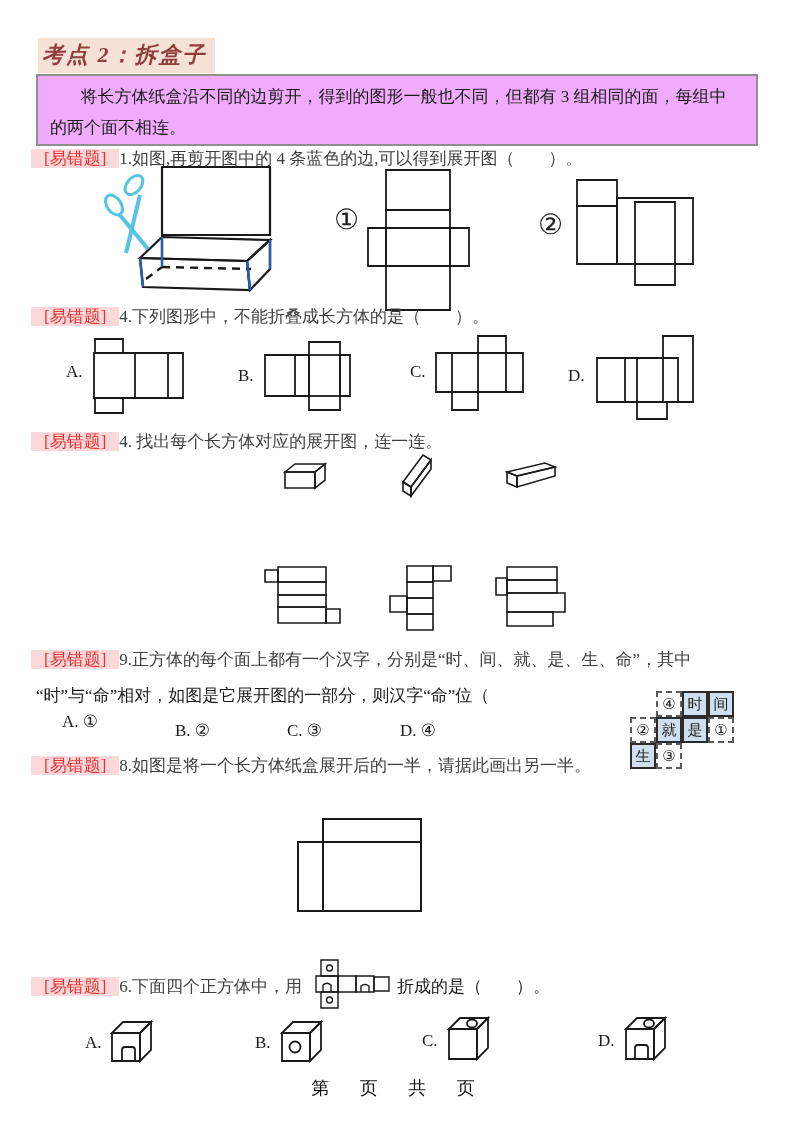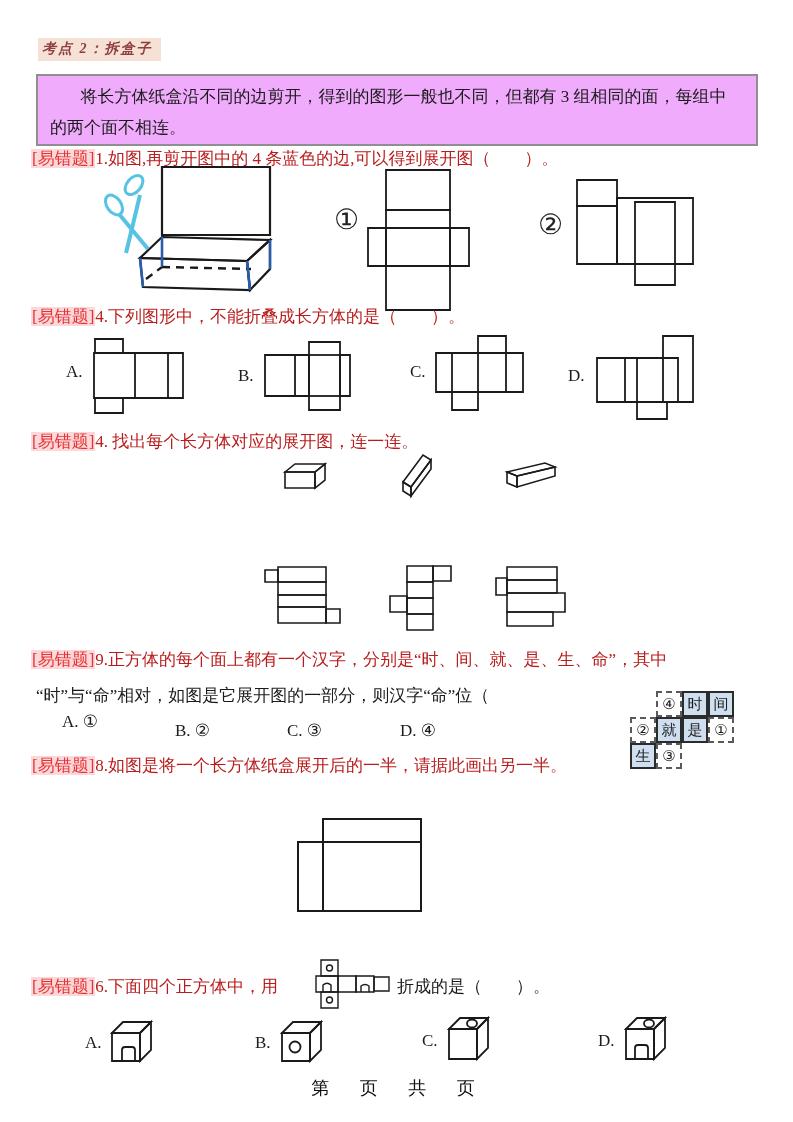--- a/index.html
+++ b/index.html
@@ -2,26 +2,26 @@
 <html><head>
 <meta charset="utf-8">
 <style>
   html,body{margin:0;padding:0;background:#ffffff;}
   #page{
     position:relative;width:793px;height:1122px;background:#ffffff;
     font-family:"Liberation Serif","DejaVu Serif",serif;color:#1b1b1b;overflow:hidden;
   }
   .abs{position:absolute;}
   .qrow{font-size:17px;white-space:nowrap;}
-  .elabel{color:#e53333;background:#fcd8da;padding:0 1px;}
-  .qtext{color:#b91c1c;}
+  .elabel{color:#e53333;background:#fcd8da;padding:0 13px;}
+  .qtext{color:#404040;}
   .opt-letter{font-size:17px;white-space:nowrap;}
   .circ{font-size:28px;color:#222;}
   #page-title{
-    font-size:14px;font-weight:bold;font-style:italic;color:#8f3e3c;
+    font-size:22px;font-weight:bold;font-style:italic;color:#8f3e3c;
     background:#f6e1d7;padding:2px 8px 3px 4px;letter-spacing:2px;white-space:nowrap;
   }
   #intro-box{
     left:36px;top:74px;width:722px;height:72px;box-sizing:border-box;
     background:#f0abfc;border:2px solid #8f8f8f;
     font-size:17px;line-height:31px;padding:5px 14px 5px 12px;
   }
   #intro-box .intro-text{text-indent:1.8em;}
   svg.fig{overflow:visible;}
   svg.fig *{vector-effect:non-scaling-stroke;}

